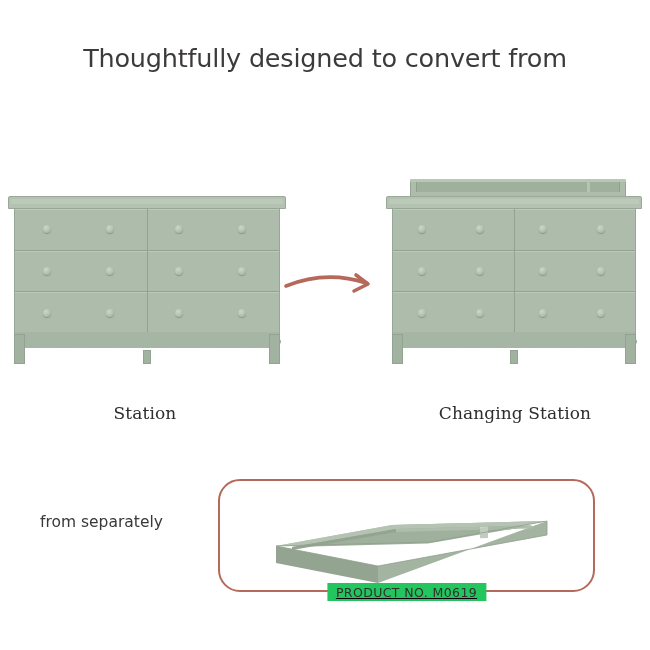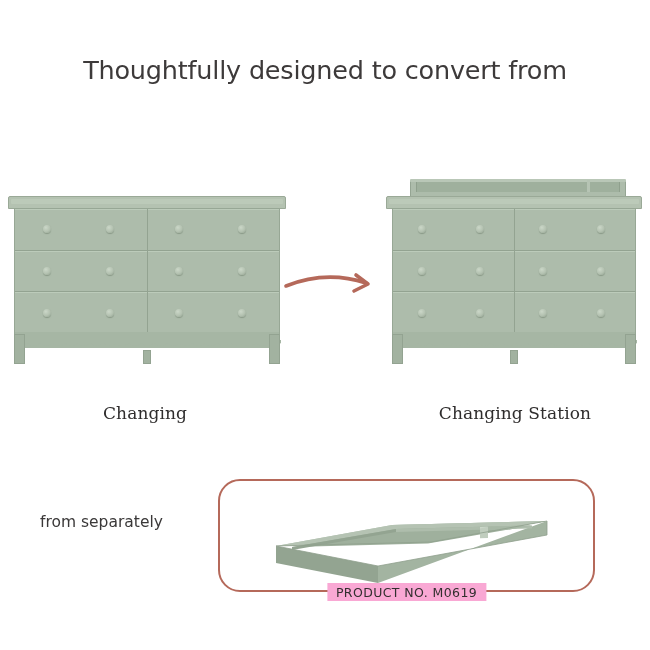--- a/index.html
+++ b/index.html
@@ -22,21 +22,20 @@
     left: 0;
     top: 42px;
     width: 650px;
     text-align: center;
     font-family: "DejaVu Sans", sans-serif;
     font-size: 25.5px;
     line-height: 33px;
     letter-spacing: -0.2px;
     color: #3d3a3a;
     font-weight: 400;
-    margin-top: 12px;
   }
   #heading .hline { display: block; }
 
   .dresser-wrap { position: absolute; }
 
   
   .top-cap {
     position: absolute;
     left: 0;
     top: 0;
@@ -234,25 +233,26 @@
     border: 2px solid #b5695a;
     border-radius: 22px;
     box-sizing: border-box;
   }
   
   #callout .label-mask {
     position: absolute;
     left: 50%;
     bottom: -9px;
     transform: translateX(-50%);
-    background: #f9a8d4;
+    background: #22c55e;
     padding: 0 9px;
     height: 18px;
     line-height: 18px;
     white-space: nowrap;
+    text-decoration: underline;
   }
   #callout .label-text {
     font-family: "DejaVu Sans", sans-serif;
     font-size: 12.5px;
     letter-spacing: 0.4px;
     color: #322f2f;
   }
 
   
   #tray-art {
@@ -385,21 +385,21 @@
                Q54.9 9 48.8 3   Q42.7 9 36.6 3  Q30.5 9 24.4 3
                Q18.3 9 12.2 3   Q6.1 9 0 3 Z" fill="#a6b6a4"></path>
     </svg>
   </div>
 
   <div class="leg left"></div>
   <div class="leg right"></div>
   <div class="leg mid"></div>
 </div>
 
-<div class="caption" id="caption-dresser">Changing</div>
+<div class="caption" id="caption-dresser">Station</div>
 <div class="caption" id="caption-station">Changing Station</div>
 
 <div id="footnote">
   <span>from separately</span>
 </div>
 
 <div id="callout">
   <div class="frame"></div>
 
   <svg id="tray-art" viewBox="0 0 290 92">

